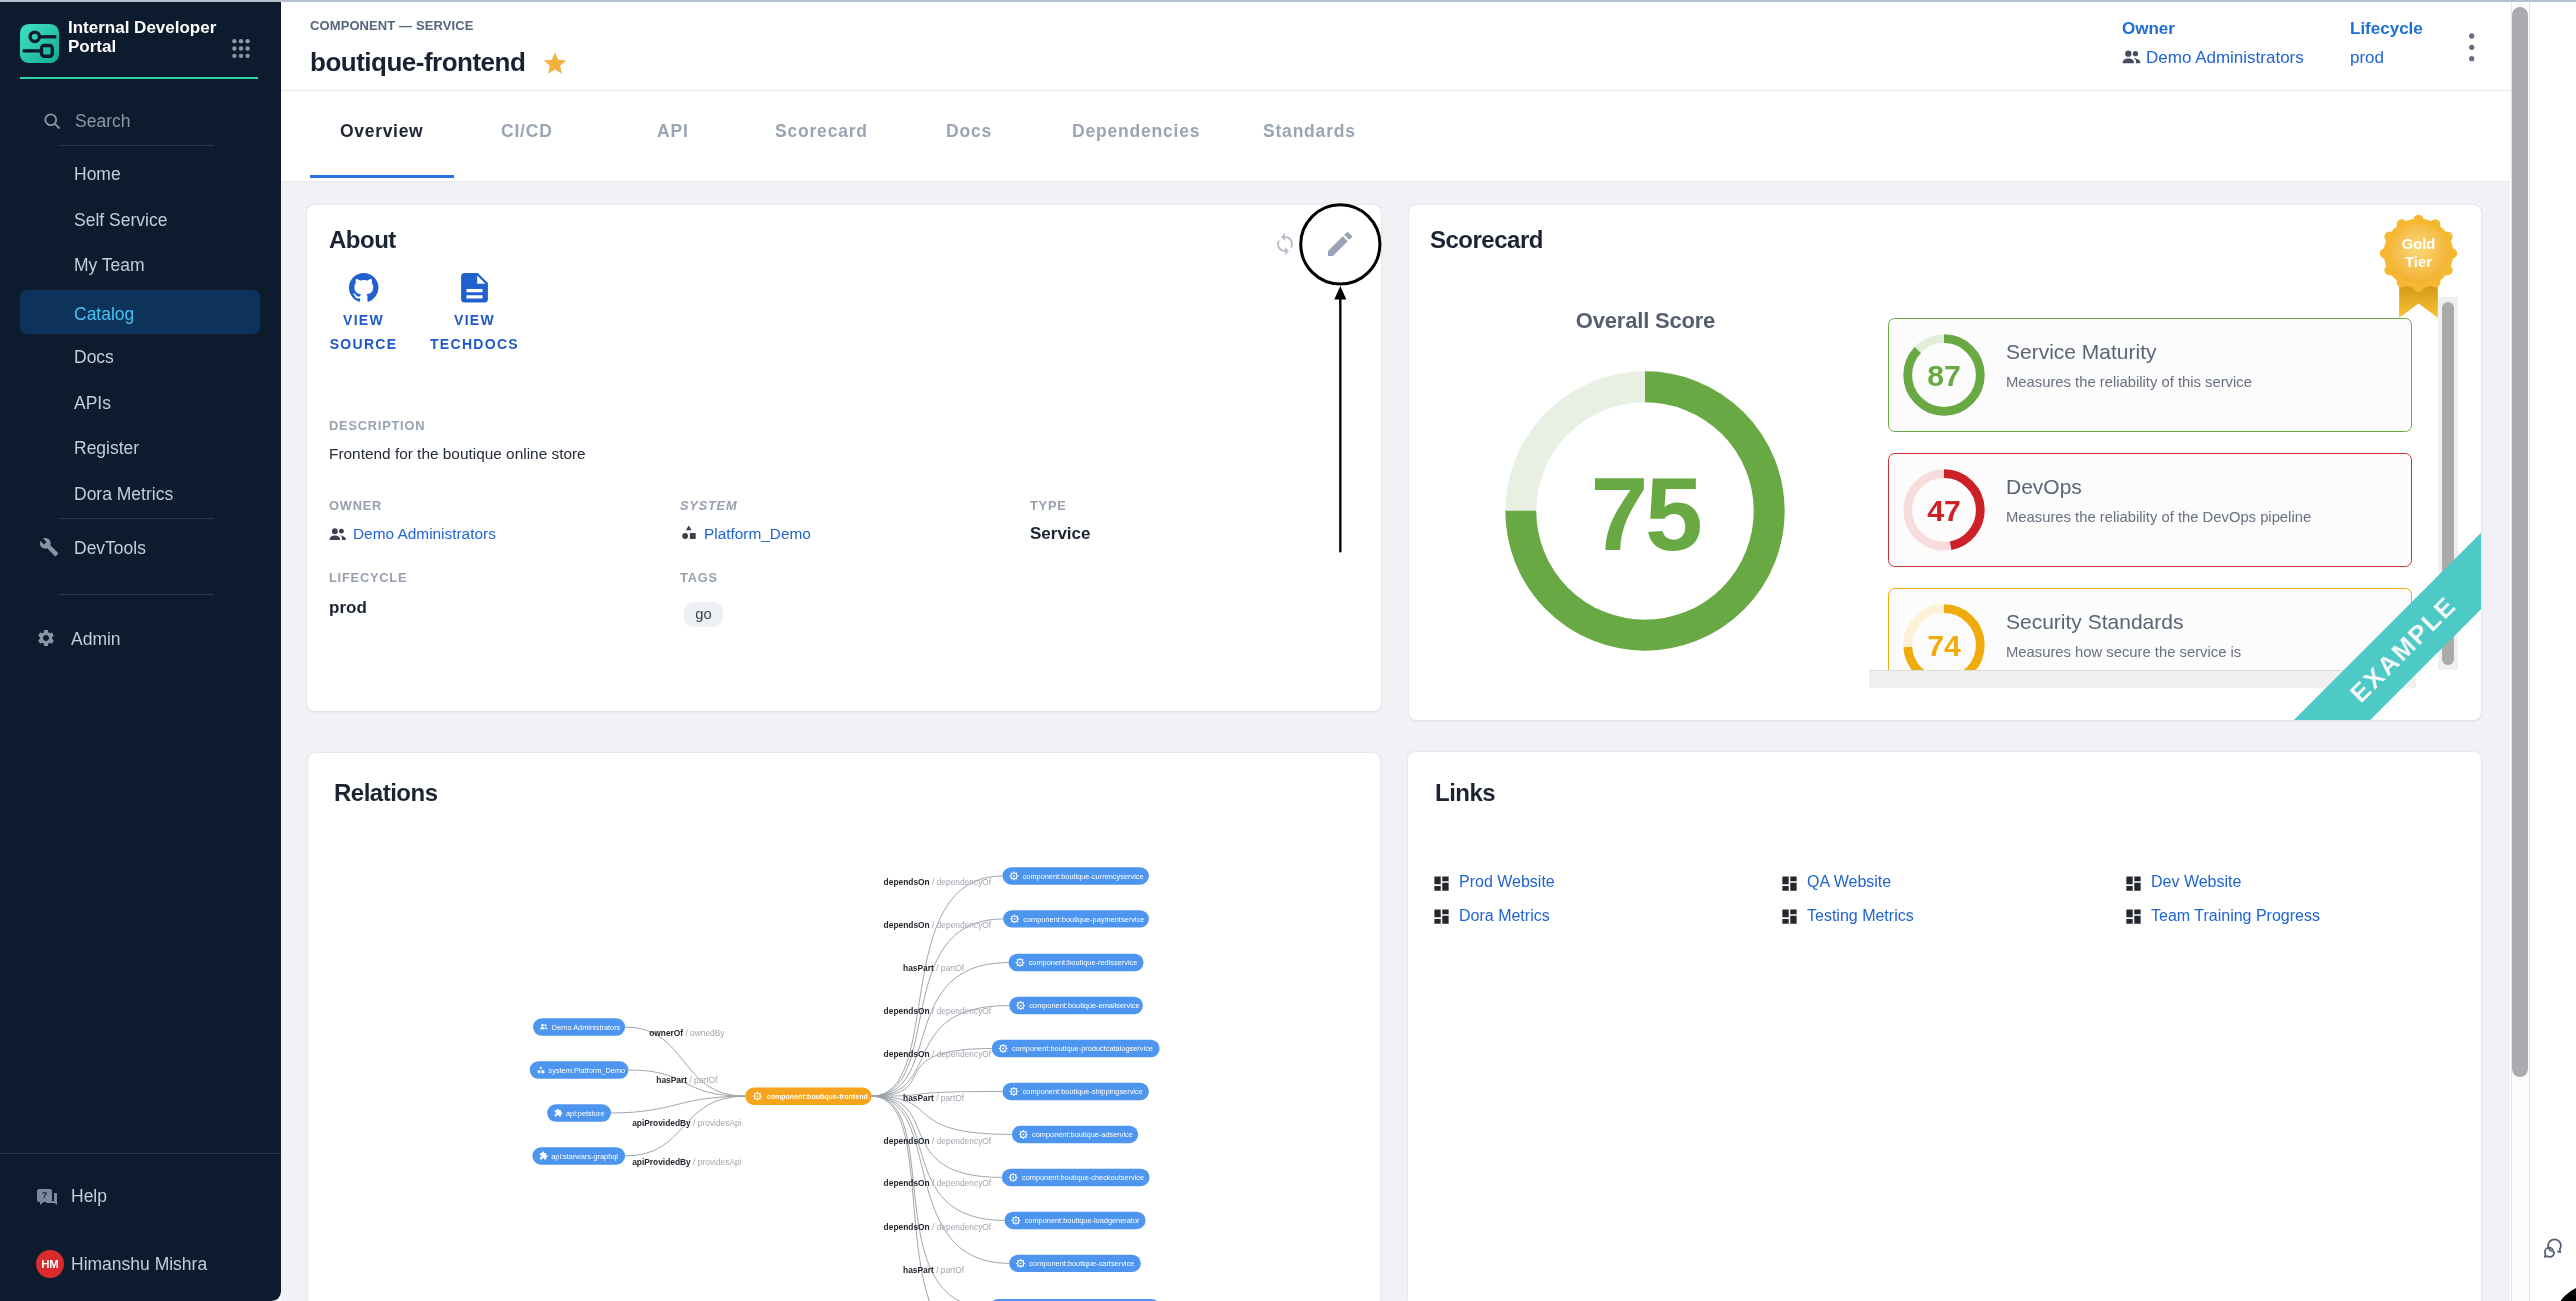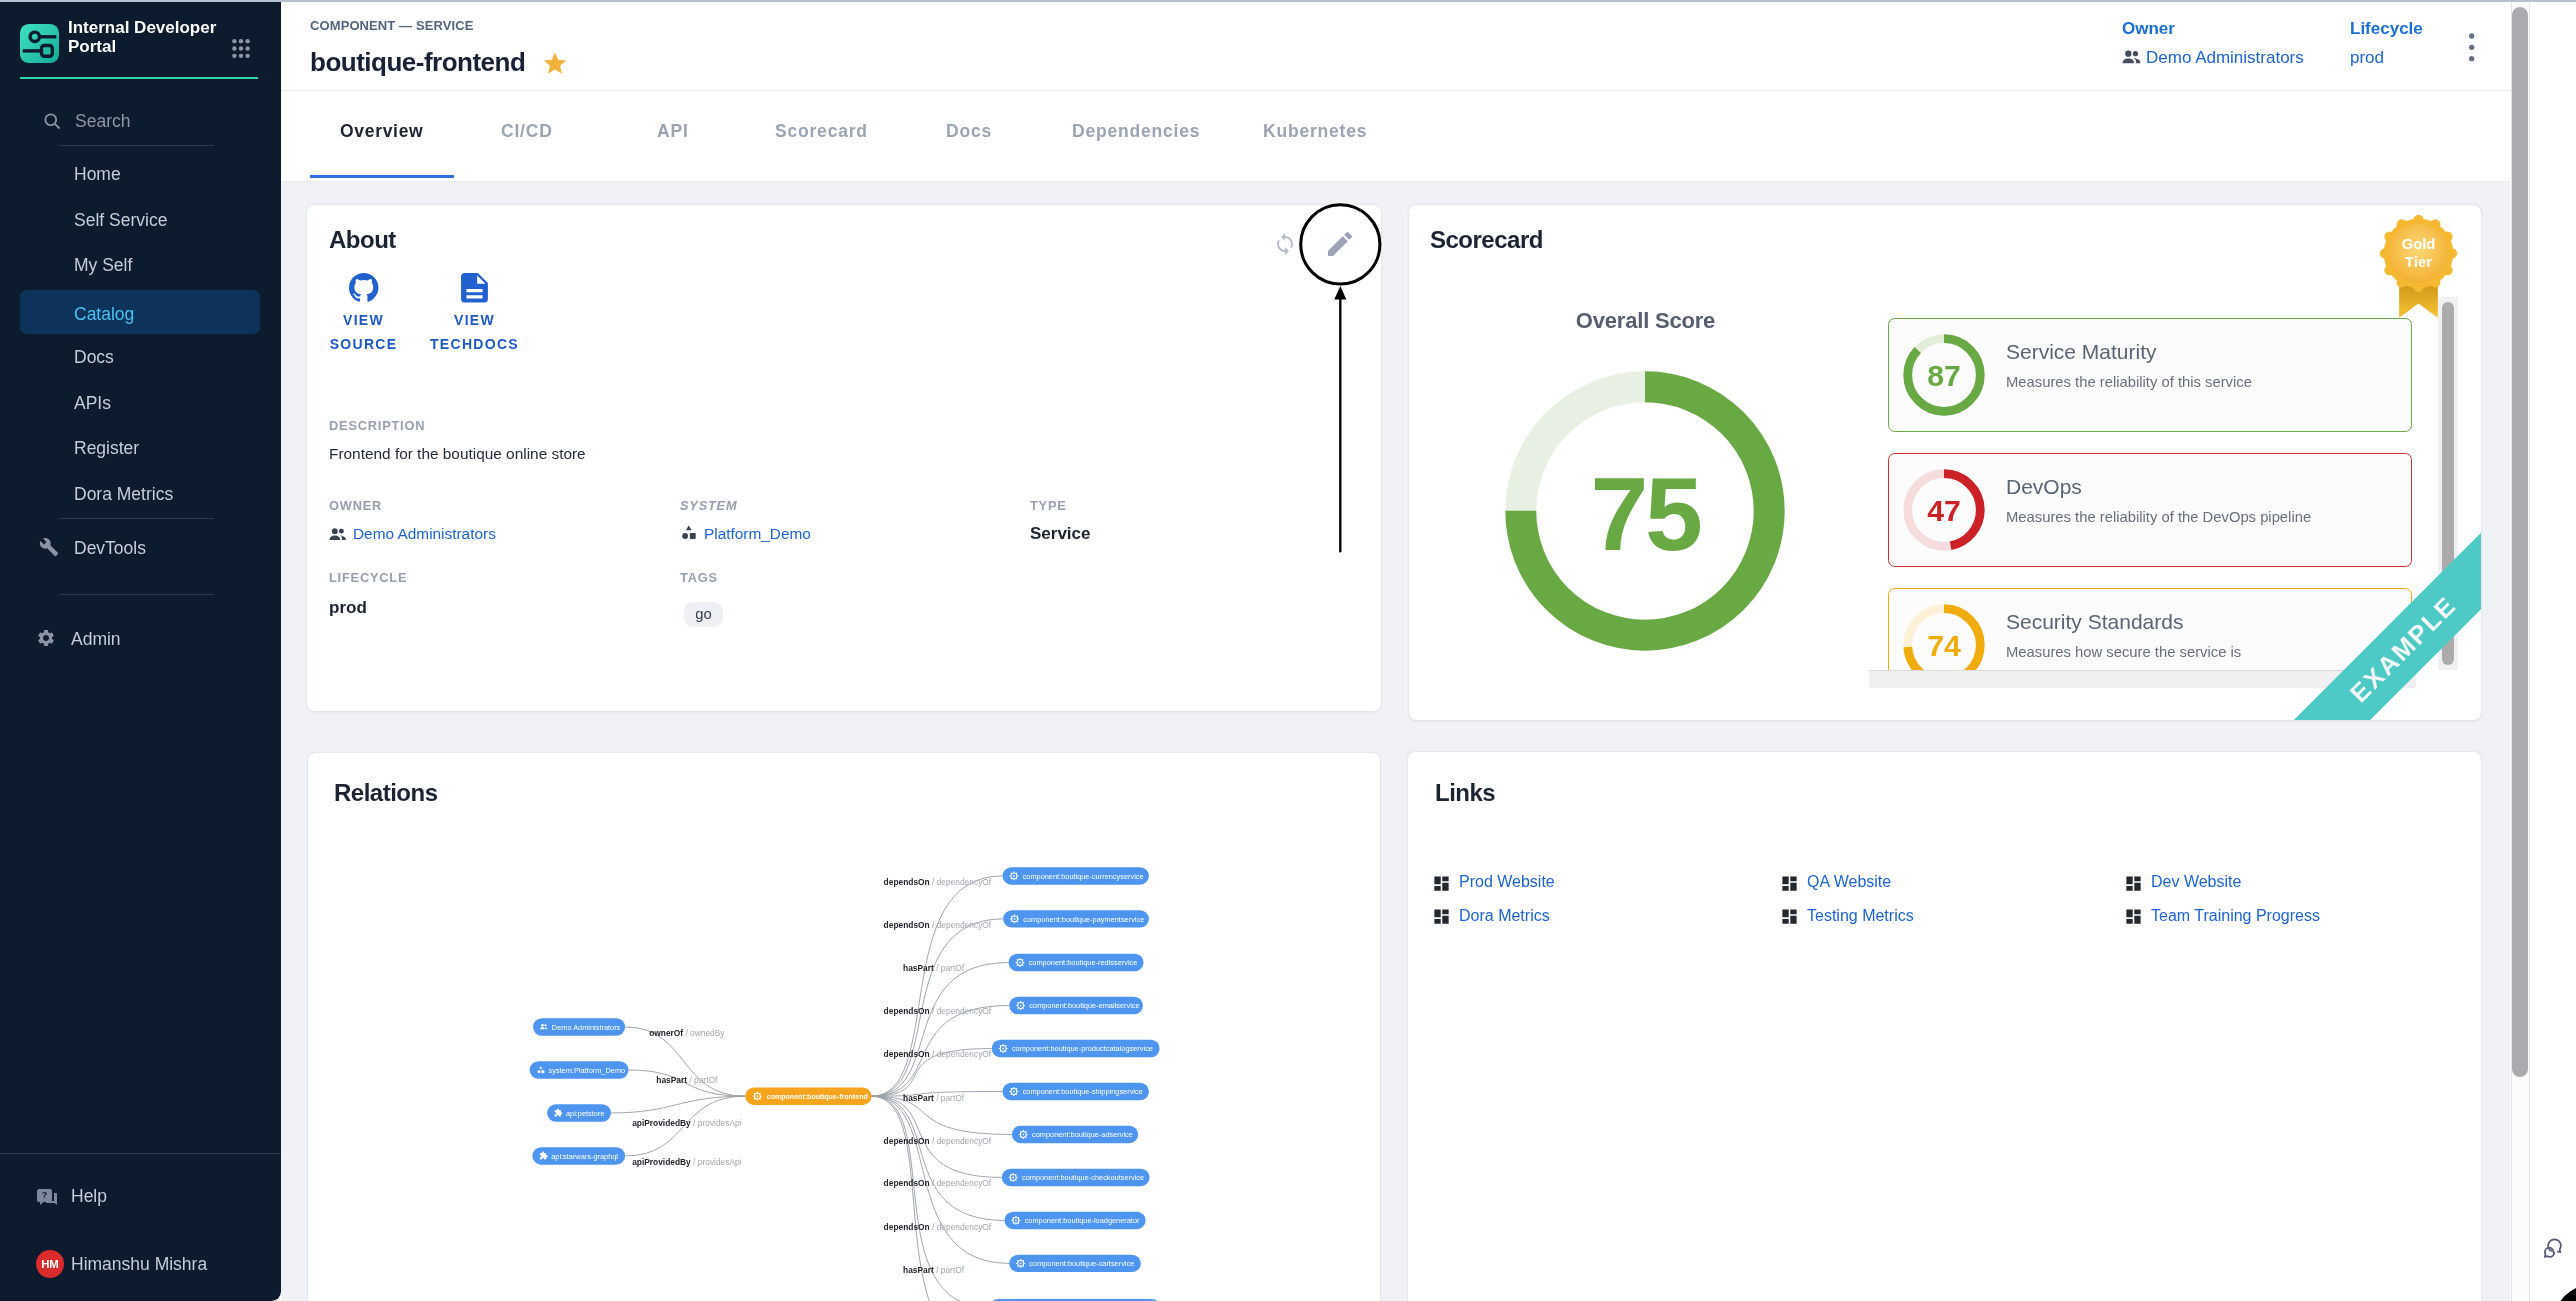--- a/index.html
+++ b/index.html
@@ -51,21 +51,21 @@
 
   <svg class="abs" style="left:42px;top:109px" width="20" height="20" viewBox="0 0 24 24" fill="none" stroke="#8b94a6" stroke-width="2.2">
     <circle cx="10.5" cy="10.5" r="6.5"></circle>
       <line x1="15.5" y1="15.5" x2="21" y2="21"></line>
   </svg>
   <div class="abs" style="left:75px;top:109px;font-size:17.5px;color:#8d96a6;">Search</div>
   <div class="abs" style="left:59px;top:143px;width:155px;height:0.7px;background:#2b394d;"></div>
 
   <div class="abs navtx" style="left:74px;top:162px;">Home</div>
   <div class="abs navtx" style="left:74px;top:208px;">Self Service</div>
-  <div class="abs navtx" style="left:74px;top:253px;">My Self</div>
+  <div class="abs navtx" style="left:74px;top:253px;">My Team</div>
   <div class="abs" style="left:20px;top:288px;width:240px;height:44px;background:#0d335a;border-radius:6.7px;"></div>
   <div class="abs" style="left:74px;top:302px;font-size:17.5px;color:#49c1f2;">Catalog</div>
   <div class="abs navtx" style="left:74px;top:345px;">Docs</div>
   <div class="abs navtx" style="left:74px;top:391px;">APIs</div>
   <div class="abs navtx" style="left:74px;top:436px;">Register</div>
   <div class="abs navtx" style="left:74px;top:482px;">Dora Metrics</div>
 
   <div class="abs" style="left:59px;top:516px;width:155px;height:0.7px;background:#2b394d;"></div>
 
   <svg class="abs" style="left:39px;top:535px" width="20" height="20" viewBox="0 0 24 24" fill="#8b94a6">
@@ -120,21 +120,21 @@
     <circle cx="7" cy="23" r="4"></circle>
     <circle cx="7" cy="40" r="4"></circle>
 </svg>
 
 <div class="abs" style="left:340px;top:121px;font-size:17.5px;font-weight:bold;color:#202633;letter-spacing:0.7px;">Overview</div>
 <div class="abs tab" style="left:501px;top:121px;">CI/CD</div>
 <div class="abs tab" style="left:657px;top:121px;text-align:right;">API</div>
 <div class="abs tab" style="left:775px;top:121px;">Scorecard</div>
 <div class="abs tab" style="left:946px;top:121px;">Docs</div>
 <div class="abs tab" style="left:1072px;top:121px;">Dependencies</div>
-<div class="abs tab" style="left:1263px;top:121px;">Kubernetes</div>
+<div class="abs tab" style="left:1263px;top:121px;">Standards</div>
 <div class="abs" style="left:310px;top:175px;width:144px;height:3.4px;background:#2f6fe4;"></div>
 
 <div class="card" style="left:307px;top:205px;width:1074px;height:506px;"></div>
 <div class="abs ctitle" style="left:329px;top:226px;">About</div>
 
 <svg class="abs" style="left:349px;top:273px" width="29.5" height="29.5" viewBox="0 0 16 16" fill="#2160cf">
   <path d="M8 0C3.58 0 0 3.58 0 8c0 3.54 2.29 6.53 5.47 7.59.4.07.55-.17.55-.38 0-.19-.01-.82-.01-1.49-2.01.37-2.53-.49-2.69-.94-.09-.23-.48-.94-.82-1.13-.28-.15-.68-.52-.01-.53.63-.01 1.08.58 1.23.82.72 1.21 1.87.87 2.33.66.07-.52.28-.87.51-1.07-1.78-.2-3.64-.89-3.64-3.95 0-.87.31-1.59.82-2.15-.08-.2-.36-1.02.08-2.12 0 0 .67-.21 2.2.82.64-.18 1.32-.27 2-.27s1.36.09 2 .27c1.53-1.04 2.2-.82 2.2-.82.44 1.1.16 1.92.08 2.12.51.56.82 1.27.82 2.15 0 3.07-1.87 3.75-3.65 3.95.29.25.54.73.54 1.48 0 1.07-.01 1.93-.01 2.2 0 .21.15.46.55.38A8.01 8.01 0 0016 8c0-4.42-3.58-8-8-8z"></path>
 </svg>
 <div class="abs vslab" style="left:313px;top:309px;width:101px;">VIEW<br>SOURCE</div>
 <svg class="abs" style="left:461px;top:273px" width="27" height="29.5" viewBox="0 0 20 22" fill="#2160cf">

